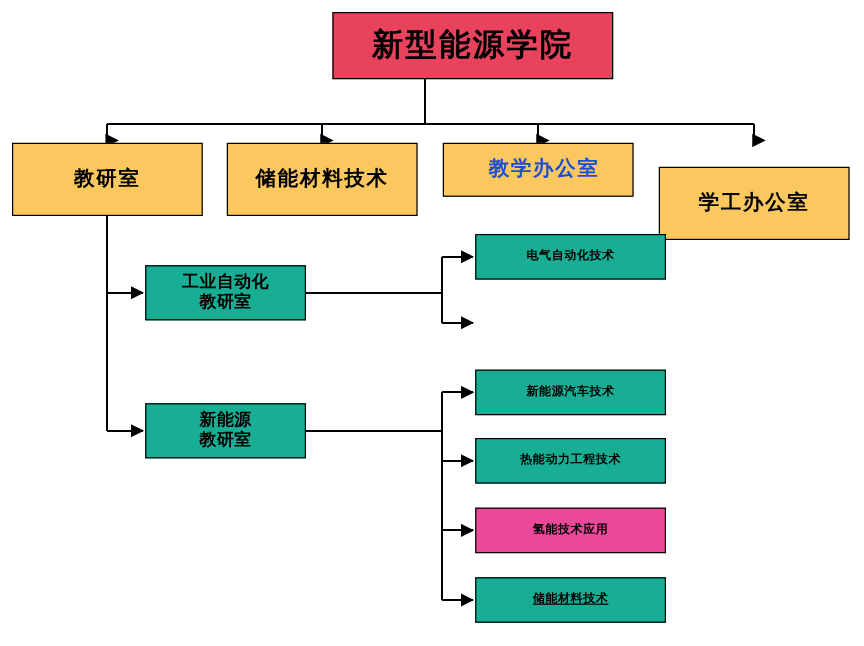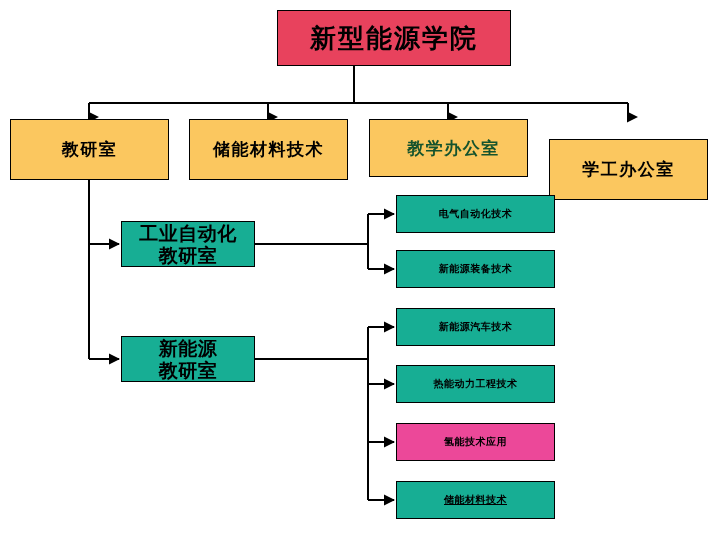--- a/index.html
+++ b/index.html
@@ -46,21 +46,21 @@
     letter-spacing: 2px;
     margin-left: 40px;
   }
   .node-division {
     background: #fbc75f;
     font-size: 17px;
     letter-spacing: 1.5px;
   }
   .node-office {
     background: #17ae94;
-    font-size: 19px;
+    font-size: 14px;
     letter-spacing: 0.5px;
   }
   .node-program {
     background: #17ae94;
     font-size: 10px;
     letter-spacing: 0.5px;
   }
 </style>
 </head>
 <body>
@@ -103,28 +103,27 @@
       <path d="M 368 384 L 394 384" marker-end="url(#arrow-right)"></path>
       <path d="M 368 442 L 394 442" marker-end="url(#arrow-right)"></path>
       <path d="M 368 500 L 394 500" marker-end="url(#arrow-right)"></path>
     </g>
   </svg>
 
   <div class="node node-root" style="left: 237px; top: 10px; width: 234px; height: 56px; background: rgb(232, 66, 93); border-color: rgb(0, 0, 0); color: rgb(0, 0, 0);">新型能源学院</div>
 
   <div class="node node-division" style="left: 10px; top: 119px; width: 159px; height: 61px; background: rgb(251, 199, 95); border-color: rgb(0, 0, 0); color: rgb(0, 0, 0);">教研室</div>
   <div class="node node-division" style="left: 189px; top: 119px; width: 159px; height: 61px; background: rgb(251, 199, 95); border-color: rgb(0, 0, 0); color: rgb(0, 0, 0);">储能材料技术</div>
-  <div class="node node-division" style="left: 369px; top: 119px; width: 159px; height: 58px; background: rgb(251, 199, 95); border-color: rgb(0, 0, 0); color: #14532d; padding-left: 10px;">教学办公室</div>
+  <div class="node node-division" style="left: 369px; top: 119px; width: 159px; height: 45px; background: rgb(251, 199, 95); border-color: rgb(0, 0, 0); color: #1d4ed8; padding-left: 10px;">教学办公室</div>
   <div class="node node-division" style="left: 549px; top: 119px; width: 159px; height: 61px; background: rgb(251, 199, 95); border-color: rgb(0, 0, 0); color: rgb(0, 0, 0); margin-top: 20px;">学工办公室</div>
 
   <div class="node node-office" style="left: 121px; top: 221px; width: 134px; height: 46px; background: rgb(23, 174, 148); border-color: rgb(0, 0, 0); color: rgb(0, 0, 0);">工业自动化
 教研室</div>
   <div class="node node-office" style="left: 121px; top: 336px; width: 134px; height: 46px; background: rgb(23, 174, 148); border-color: rgb(0, 0, 0); color: rgb(0, 0, 0);">新能源
 教研室</div>
 
   <div class="node node-program" style="left: 396px; top: 195px; width: 159px; height: 38px; background: rgb(23, 174, 148); border-color: rgb(0, 0, 0); color: rgb(0, 0, 0);">电气自动化技术</div>
-  <div class="node node-program" style="left: 396px; top: 250px; width: 159px; height: 38px; background: rgb(23, 174, 148); border-color: rgb(0, 0, 0); color: rgb(0, 0, 0);">新能源装备技术</div>
   <div class="node node-program" style="left: 396px; top: 308px; width: 159px; height: 38px; background: rgb(23, 174, 148); border-color: rgb(0, 0, 0); color: rgb(0, 0, 0);">新能源汽车技术</div>
   <div class="node node-program" style="left: 396px; top: 365px; width: 159px; height: 38px; background: rgb(23, 174, 148); border-color: rgb(0, 0, 0); color: rgb(0, 0, 0);">热能动力工程技术</div>
   <div class="node node-program" style="left: 396px; top: 423px; width: 159px; height: 38px; background: #ec4899; border-color: rgb(0, 0, 0); color: rgb(0, 0, 0);">氢能技术应用</div>
   <div class="node node-program" style="left: 396px; top: 481px; width: 159px; height: 38px; background: rgb(23, 174, 148); border-color: rgb(0, 0, 0); color: rgb(0, 0, 0); text-decoration: underline;">储能材料技术</div>
 
 </div>
 
 </body></html>

